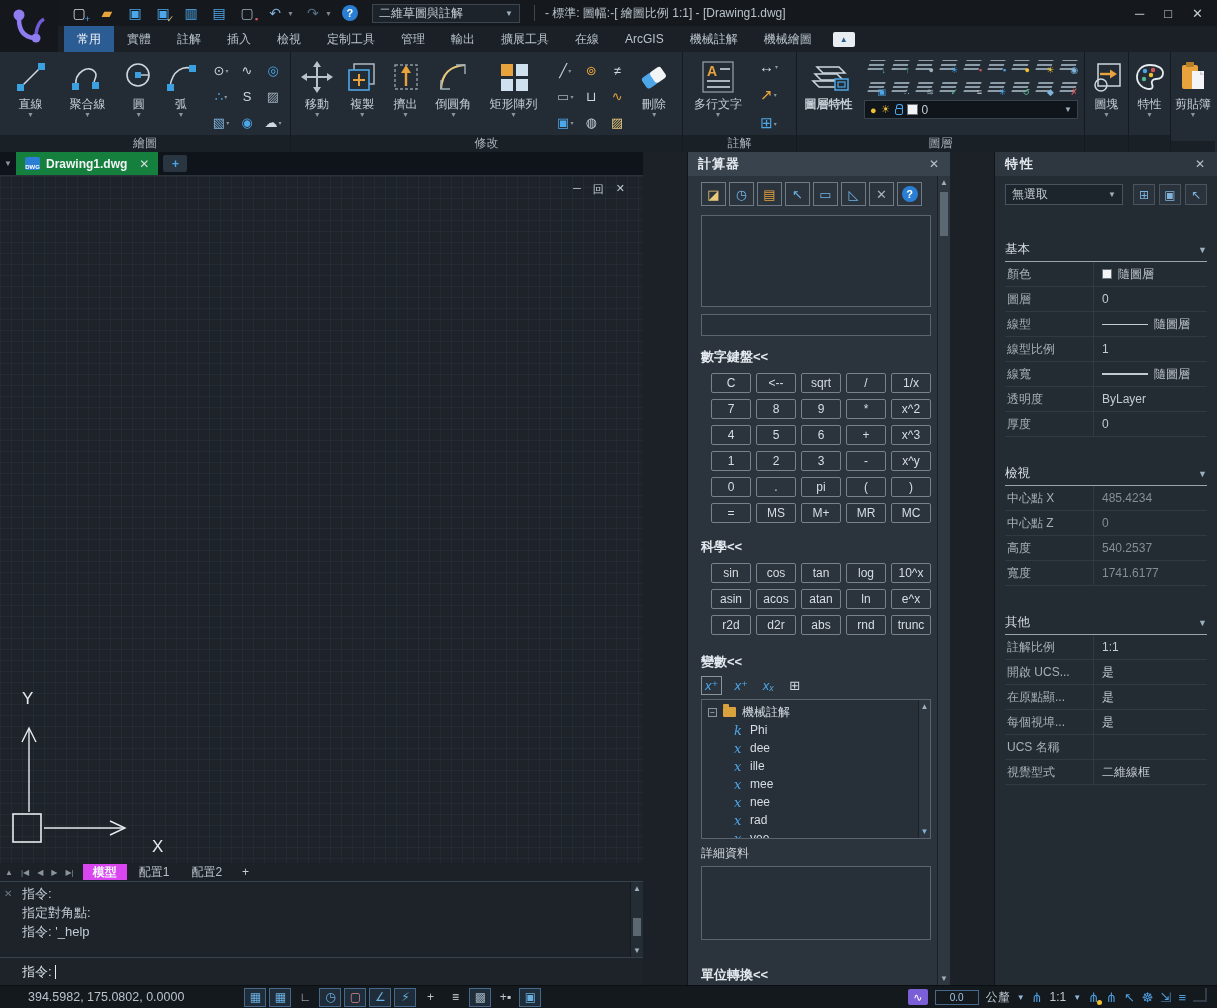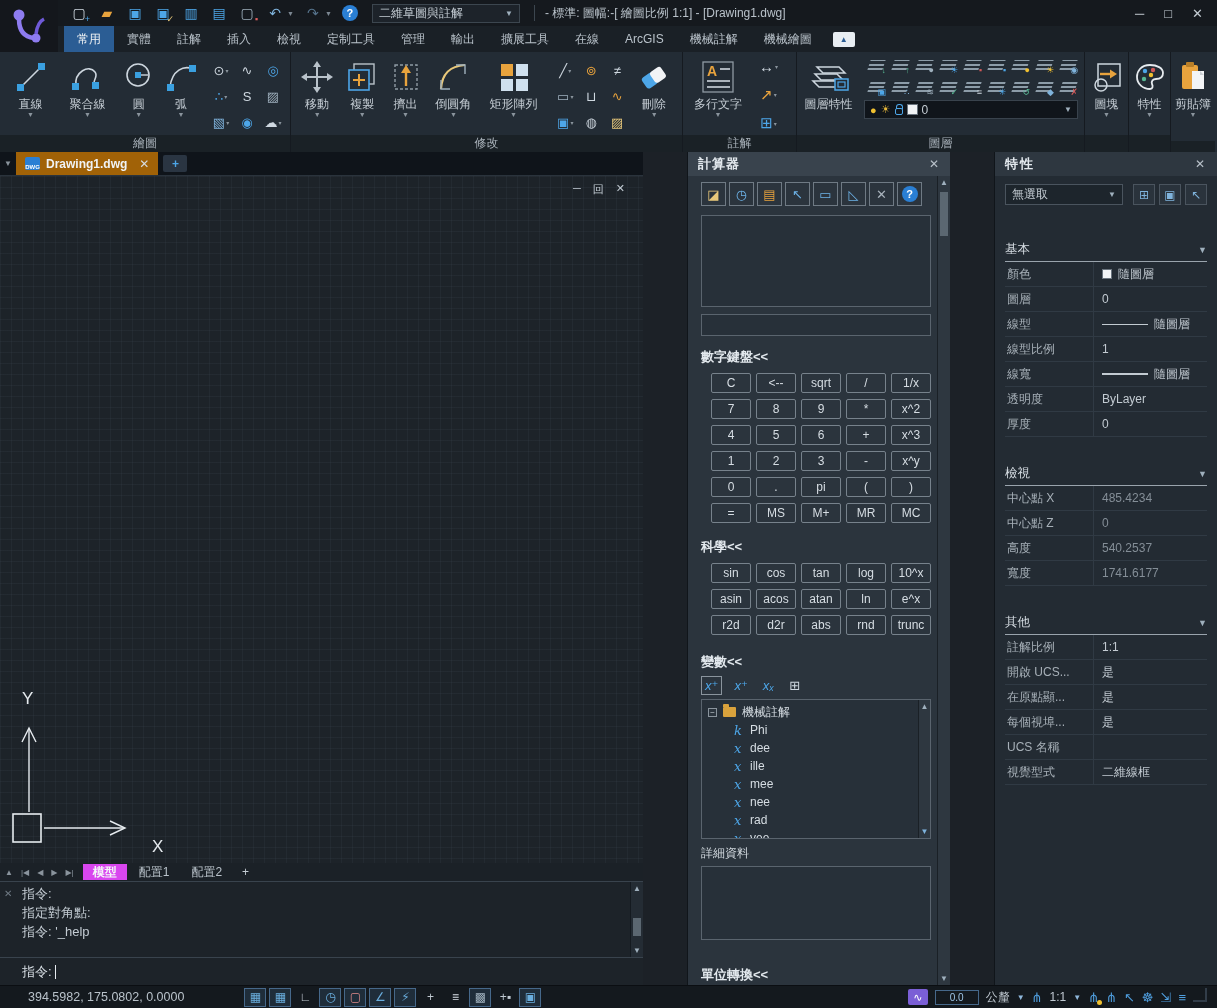--- a/index.html
+++ b/index.html
@@ -53,21 +53,21 @@
   .minilock::before{content:"";position:absolute;left:0px;top:-5px;width:5px;height:4px;border:1.5px solid #4da6e8;border-bottom:none;border-radius:3px 3px 0 0;}
   .lswatch{width:11px;height:11px;background:#f2f4f6;border:1px solid #6a747e;}
   .layerdd .val{color:#c5cdd4;}
   .layerdd .cv{margin-left:auto;font-size:8px;color:#9fb0bd;}
 
   
   .middle{display:flex;height:833px;}
   .leftcol{width:712px;display:flex;flex-direction:column;background:#10151b;}
   .filetabs{height:23px;display:flex;align-items:stretch;background:#0f141a;}
   .ft-dd{width:16px;display:flex;align-items:center;justify-content:center;color:#8a949d;font-size:8px;}
-  .ftab{display:flex;align-items:center;gap:6px;background:#a16207;color:#f0f3f5;padding:0 9px;font-weight:bold;}
+  .ftab{display:flex;align-items:center;gap:6px;background:#15803d;color:#f0f3f5;padding:0 9px;font-weight:bold;}
   .ftab .dwg{width:15px;height:13px;background:#2a7fd4;color:#fff;font-size:6px;display:flex;align-items:flex-end;justify-content:center;border-radius:2px;font-weight:bold;}
   .ftab .x{color:#d7dde2;font-weight:normal;margin-left:6px;}
   .ft-new{width:24px;margin-left:5px;display:flex;align-items:center;justify-content:center;background:#2a3542;color:#4da6e8;font-weight:bold;border-radius:2px;align-self:center;height:17px;}
   .canvas{flex:1;position:relative;background:#1d2329;background-image:linear-gradient(rgba(70,82,94,.16) 1px,transparent 1px),linear-gradient(90deg,rgba(70,82,94,.16) 1px,transparent 1px);background-size:11px 11px;border-top:1px solid #2a333c;}
   .cwin{position:absolute;top:6px;right:18px;display:flex;gap:12px;color:#c0c9d1;font-size:11px;}
   .ucs{position:absolute;left:6px;bottom:4px;}
   .layouttabs{height:18px;background:#1b2127;display:flex;align-items:center;gap:2px;padding-left:2px;color:#8a949d;}
   .lt-nav{font-size:8px;padding:0 3px;}
   .ltab{padding:0 10px;height:16px;display:flex;align-items:center;color:#b9c2ca;}
   .ltab.active{background:#d946ef;color:#f5f7f9;font-weight:bold;}
@@ -466,21 +466,21 @@
               <span style="color: rgb(77, 166, 232); font-size: 15px;">⊞</span>
               <span class="sc-car">▾</span>
             </span>
           </div>
       </div>
       <div class="plabel">註解</div>
     </div>
 
     <div class="pgroup" style="width:288px;">
       <div class="pcontent">
-        <div class="bigbtn" style="width:60px;">
+        <div class="bigbtn" style="width:60px;font-weight:bold;">
           <span class="ic">
             <svg width="44" height="36" viewBox="0 0 44 36">
                 <g fill="none" stroke="#cdd6de" stroke-width="1.5">
                   <path d="M10 8 h22 l6 6 h-22z"></path>
                   <path d="M8 15 h22 l6 6 h-22z"></path>
                   <path d="M6 22 h22 l6 6 h-22z"></path>
                 </g>
                 <rect x="28" y="20" width="13" height="11" fill="#232c35" stroke="#4da6e8" stroke-width="1.5"></rect>
                 <rect x="31" y="23" width="7" height="5" fill="none" stroke="#4da6e8" stroke-width="1.2"></rect>
               </svg>

